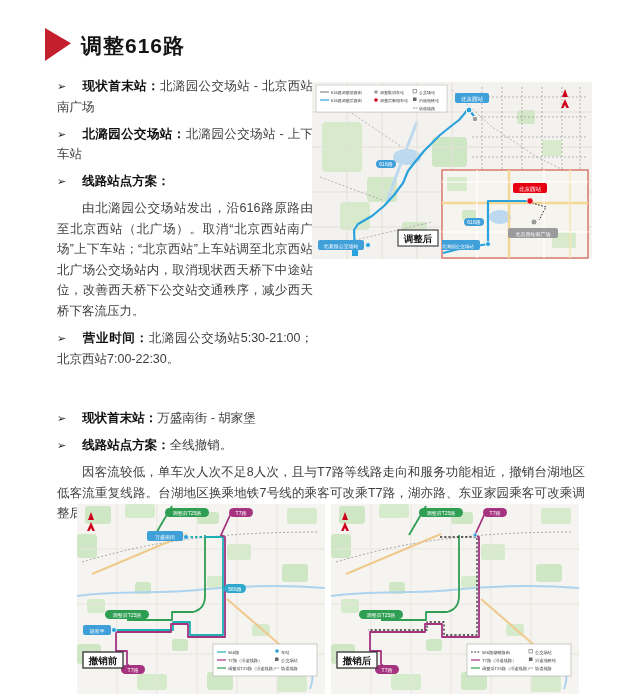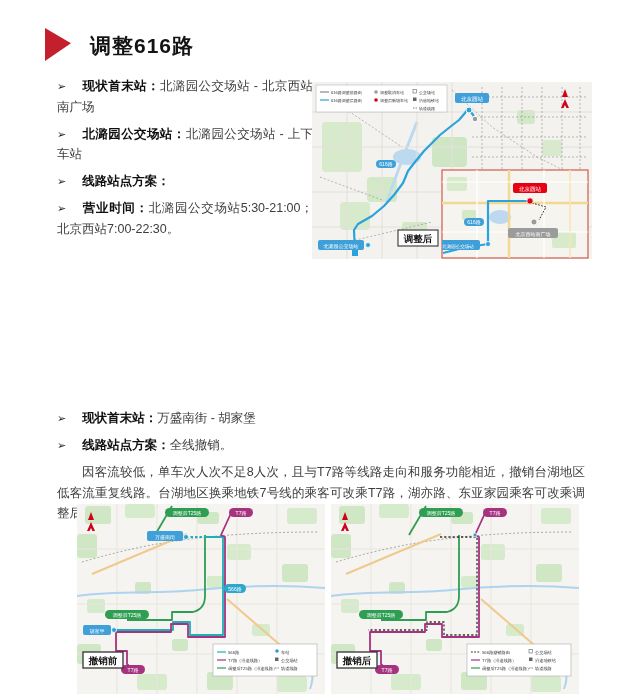--- a/index.html
+++ b/index.html
@@ -1,18 +1,18 @@
 <!DOCTYPE html>
 <html><head>
 <meta charset="utf-8">
 <style>
   html,body{margin:0;padding:0;background:#fff;}
   .page{position:relative;width:640px;height:700px;background:#ffffff;overflow:hidden;
         font-family:"Liberation Sans","DejaVu Sans",sans-serif;}
-  .heading{position:absolute;display:flex;align-items:flex-start;gap:19px;}
+  .heading{position:absolute;display:flex;align-items:flex-start;gap:10px;}
   .flag{display:inline-block;width:26px;height:33px;background:#c41f2c;
         clip-path:polygon(0 0,100% 46%,0 100%);}
   .heading h1{font-size:21px;font-weight:bold;color:#141414;margin:4px 0 0;letter-spacing:1px;}
   .textcol{position:absolute;font-size:12.5px;line-height:20.5px;color:#3d3d3d;}
   .bullet{margin:0 0 6.5px;text-align:justify;}
   .bullet b{color:#0e0e0e;margin-left:12px;}
   .mk{font-weight:bold;color:#1a1a1a;margin-right:4px;font-size:11px;}
   .para{text-align:justify;text-indent:2em;margin:1px 0 7px;}
   .mapbox{position:absolute;}
   svg text{font-family:"Liberation Sans","DejaVu Sans",sans-serif;}
@@ -24,20 +24,21 @@
 
   <div class="heading" style="left:45px;top:28px;">
     <span class="flag"></span>
     <h1>调整616路</h1>
   </div>
 
   <div class="textcol" style="left:57px;top:76px;width:256px;">
     <p class="bullet"><span class="mk">➢</span><b>现状首末站：</b><span>北潞园公交场站 - 北京西站南广场</span></p>
     <p class="bullet"><span class="mk">➢</span><b>北潞园公交场站：</b><span>北潞园公交场站 - 上下车站</span></p>
     <p class="bullet"><span class="mk">➢</span><b>线路站点方案：</b><span></span></p>
+    <p class="para">由北潞园公交场站发出，沿616路原路由至北京西站（北广场）。取消“北京西站南广场”上下车站；“北京西站”上车站调至北京西站北广场公交场站内，取消现状西天桥下中途站位，改善西天桥下公交站交通秩序，减少西天桥下客流压力。</p>
     <p class="bullet"><span class="mk">➢</span><b>营业时间：</b><span>北潞园公交场站5:30-21:00；北京西站7:00-22:30。</span></p>
   </div>
 
   <div class="mapbox" style="left:312px;top:82px;">
     <svg width="280" height="177" viewBox="0 0 280 177">
       <rect width="280" height="177" fill="#f4f2ee"></rect>
       <g>
         <rect x="10" y="40" width="40" height="50" rx="4" fill="#d7eacb"></rect>
         <rect x="55" y="95" width="30" height="25" rx="4" fill="#d2e8c6"></rect>
         <rect x="120" y="55" width="35" height="30" rx="4" fill="#cfe6c4"></rect>

